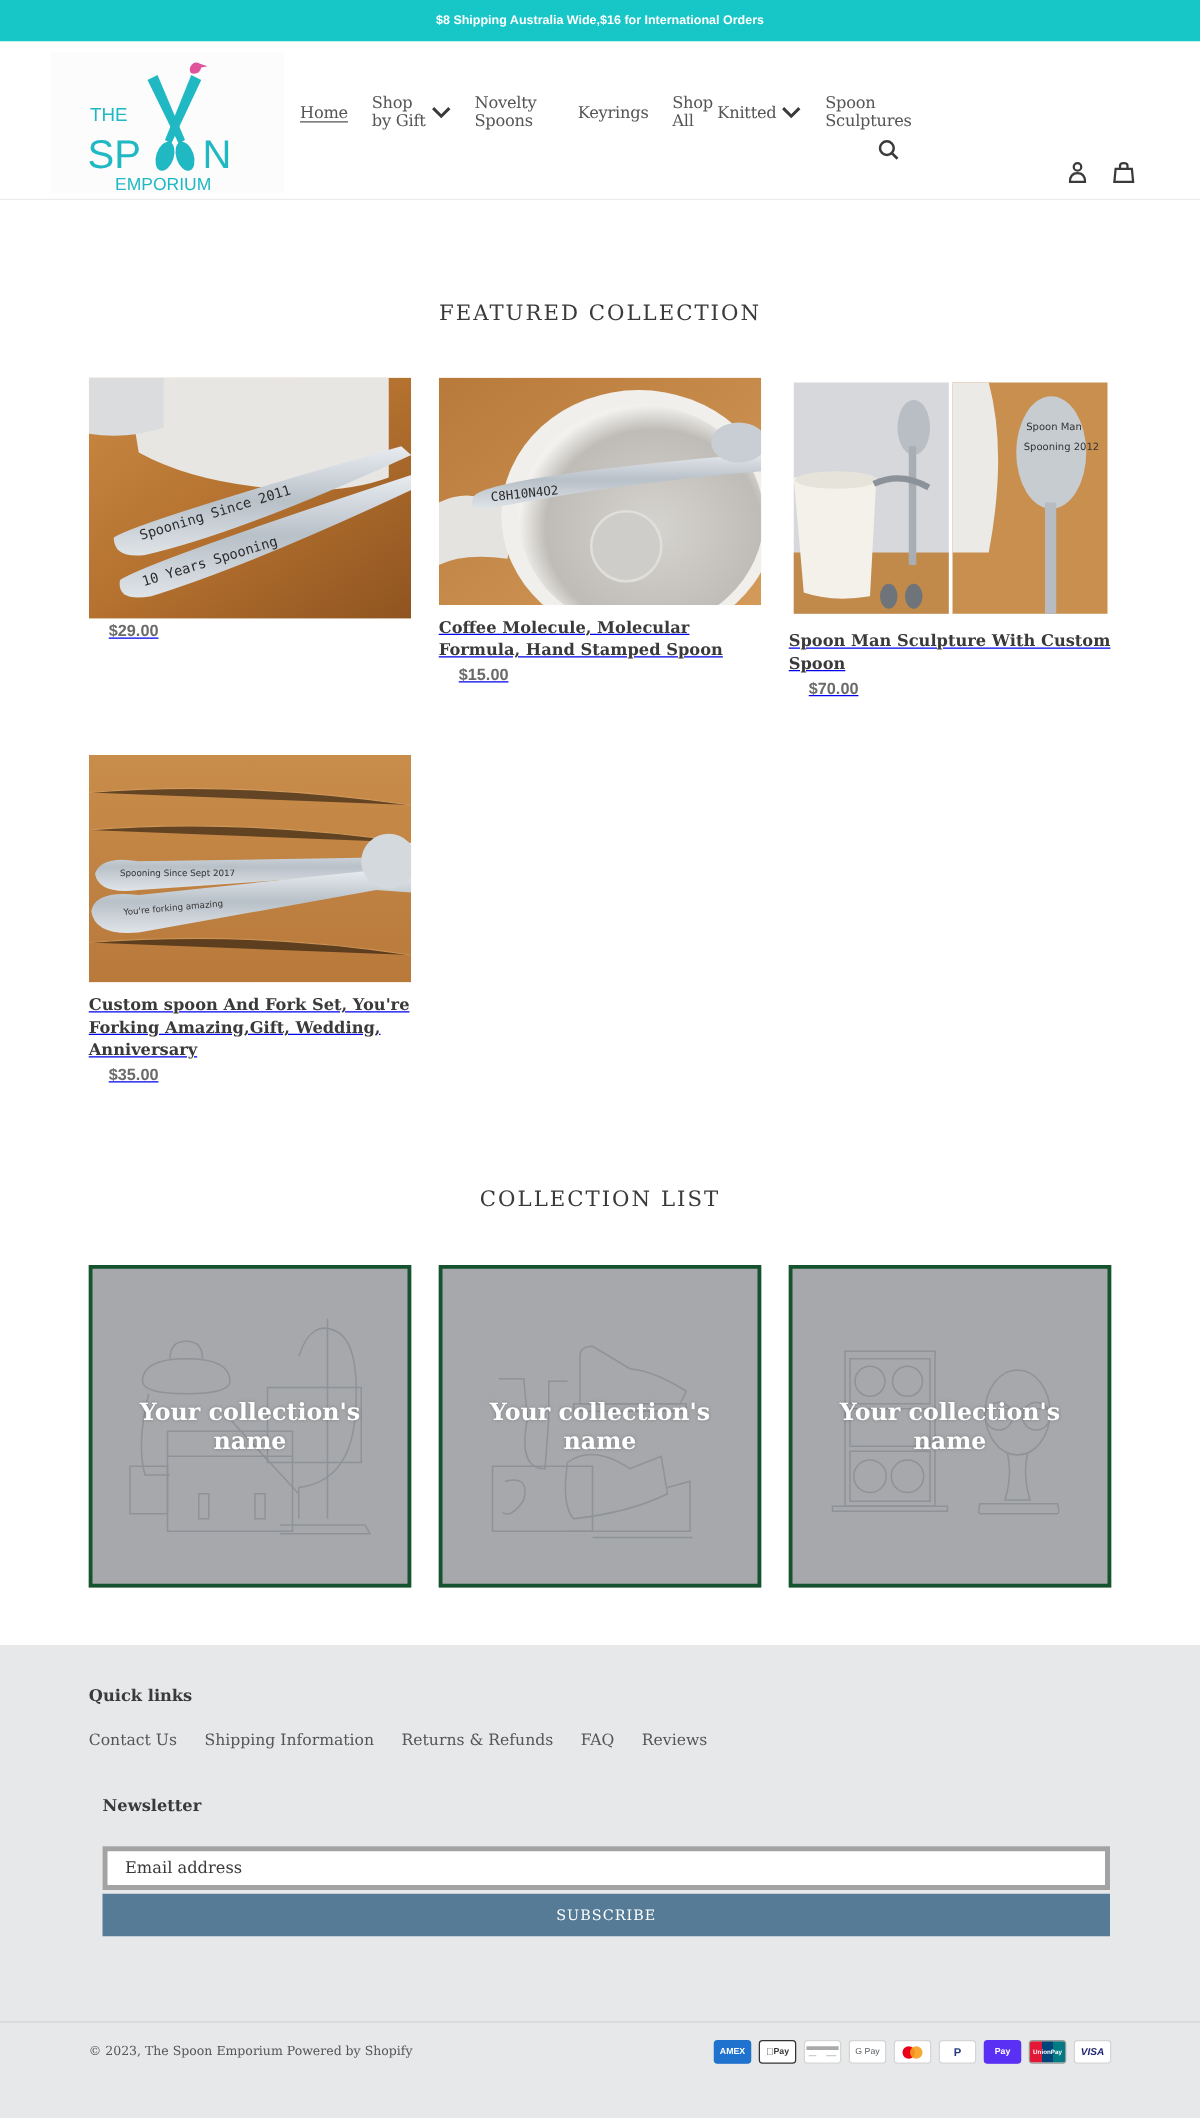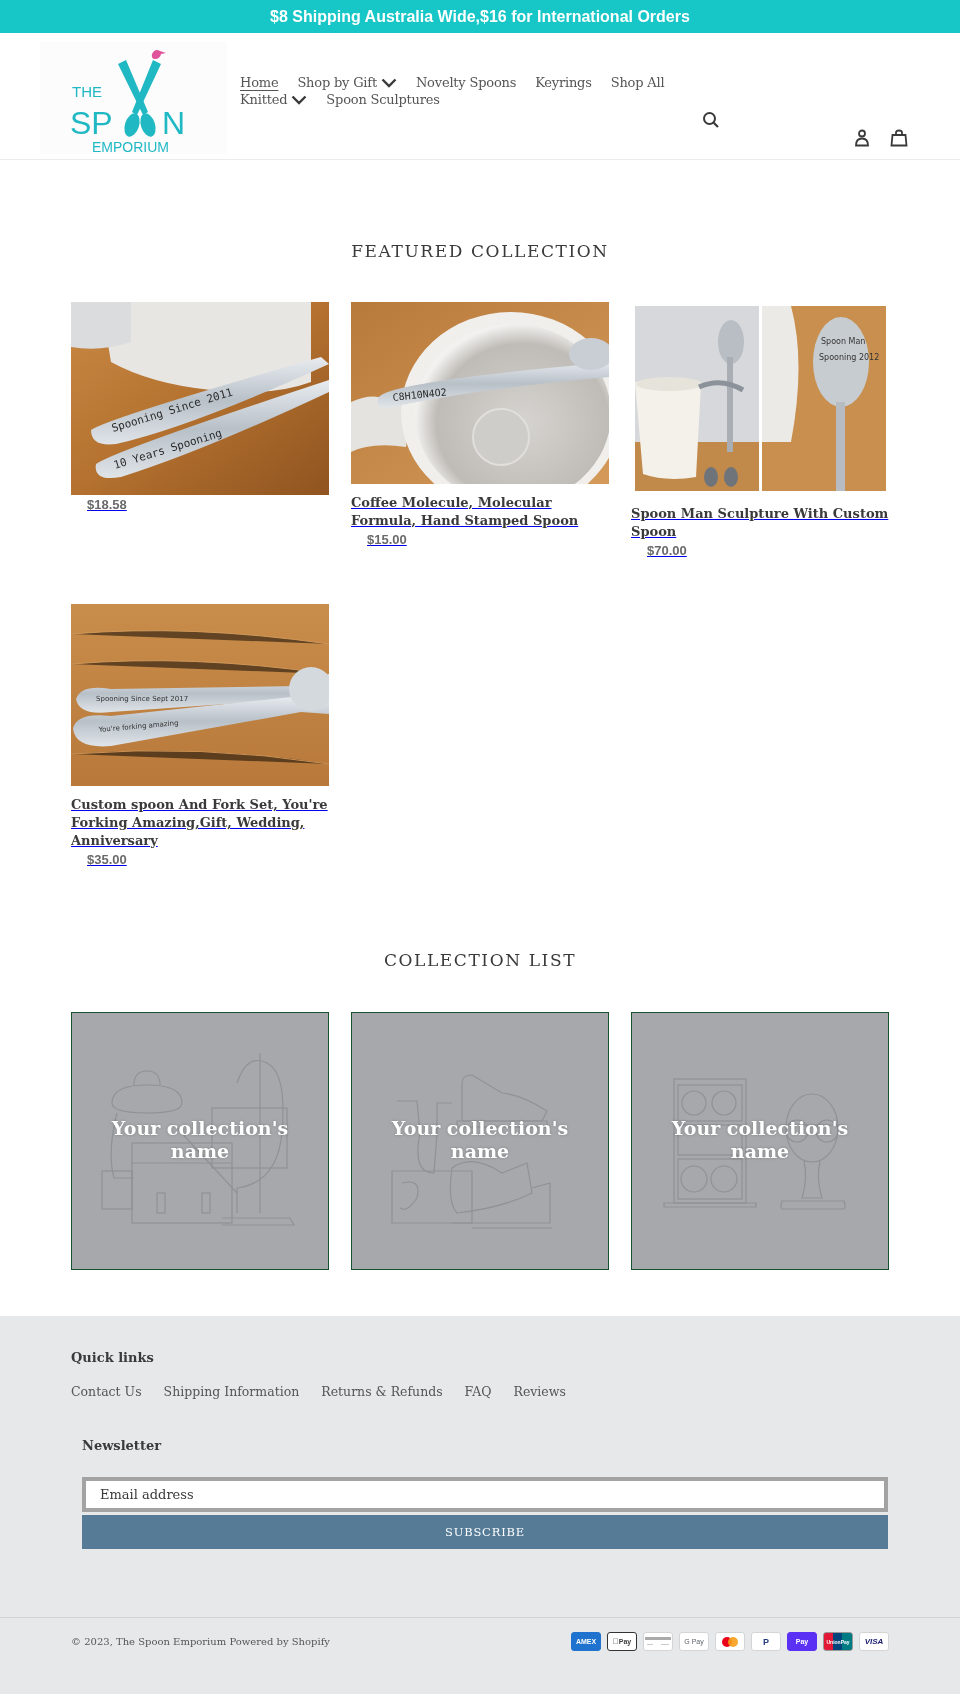--- a/index.html
+++ b/index.html
@@ -1,34 +1,34 @@
 <!DOCTYPE html>
 <html><head>
 <meta charset="utf-8">
 <style>
   * { box-sizing: border-box; margin: 0; padding: 0; }
   html, body { width: 960px; background: #fff; }
   body { font-family: "DejaVu Serif", serif; color: #3a3a3a; }
 
   .announcement {
     height: 33px; background: #17c6c7; color: #fff;
-    font-family: "Liberation Sans", sans-serif; font-weight: bold; font-size: 16px;
+    font-family: "Liberation Sans", sans-serif; font-weight: bold; font-size: 10px;
     display: flex; align-items: center; justify-content: center;
   }
 
   .header {
     position: relative; height: 127px; border-bottom: 1px solid #ececec;
   }
   .logo {
     position: absolute; left: 40px; top: 9px; width: 187px; height: 112px;
     background: #fcfcfc;
   }
   .nav {
     position: absolute; left: 240px; top: 42px; width: 490px;
-    display: flex; flex-direction: column; gap: 2px;
+    display: flex; flex-direction: row; align-items: center; gap: 2px;
   }
   .nav-row { display: flex; align-items: center; gap: 19px; }
   .nav-link {
     font-family: "DejaVu Serif", serif; font-size: 13px; color: #555;
     text-decoration: none; display: inline-flex; align-items: center; gap: 4px;
     letter-spacing: -0.2px;
   }
   .nav-link.active { text-decoration: underline; text-underline-offset: 3px; }
   .chev svg, .icon svg { display: block; }
   .header-icons {
@@ -48,21 +48,21 @@
     font-family: "DejaVu Serif", serif; font-weight: bold; font-size: 13px;
     line-height: 18px; color: #3a3a3a; margin-top: 10px;
   }
   .product-price {
     font-family: "Liberation Sans", sans-serif; font-weight: bold; font-size: 13px;
     color: #6a6a6a; margin-top: 2px; padding-left: 16px;
   }
 
   .collection-card {
     position: absolute; width: 258px; height: 258px; background: #a6a8ab;
-    border: 1px solid #14532d; overflow: hidden;
+    border: 3px solid #14532d; overflow: hidden;
   }
   .collection-card svg.art { position: absolute; left: 0; top: 0; }
   .collection-name {
     position: absolute; left: 0; right: 0; top: 104px; text-align: center;
     font-family: "DejaVu Serif", serif; font-weight: bold; font-size: 19px;
     line-height: 23px; color: #fff; text-shadow: 0 0 3px rgba(0,0,0,0.25);
     padding: 0 20px;
   }
 
   .footer {
@@ -213,21 +213,21 @@
         </defs>
         <rect width="258" height="193" fill="url(#wood1)"></rect>
         <path d="M30 0 H240 V80 Q200 95 140 88 Q80 82 40 60 Z" fill="#e8e6e3"></path>
         <path d="M0 0 H60 V40 Q30 50 0 45 Z" fill="#dbdcde"></path>
         <path d="M20 128 Q40 115 250 55 L258 62 Q120 125 45 142 Q20 145 20 128Z" fill="url(#metal)"></path>
         <path d="M25 162 Q45 148 258 78 L258 90 Q130 150 50 175 Q22 180 25 162Z" fill="url(#metal)"></path>
         <text x="42" y="130" font-size="11" fill="#2b2b2b" font-family="DejaVu Sans Mono, monospace" transform="rotate(-17 42 130)">Spooning Since 2011</text>
         <text x="44" y="167" font-size="11" fill="#2b2b2b" font-family="DejaVu Sans Mono, monospace" transform="rotate(-17 44 167)">10 Years Spooning</text>
       </svg>
     </div>
-    <div class="product-price">$18.58</div>
+    <div class="product-price">$29.00</div>
   </a>
 
   <a class="product" href="#" style="left:351px; top:142px;">
     <div class="product-img" style="height:182px;">
       <svg width="258" height="182" viewBox="0 0 258 182">
         <defs>
           <linearGradient id="wood2" x1="0" y1="0" x2="1" y2="1">
             <stop offset="0" stop-color="#b87a3a"></stop>
               <stop offset="1" stop-color="#d49a5a"></stop>
           </linearGradient>

